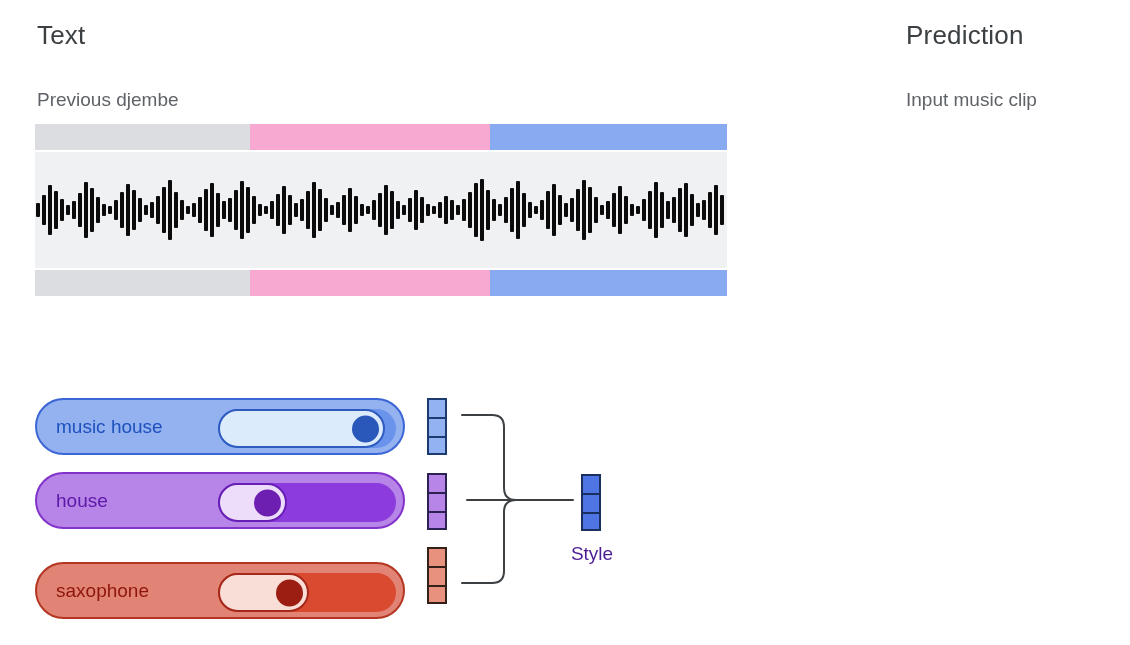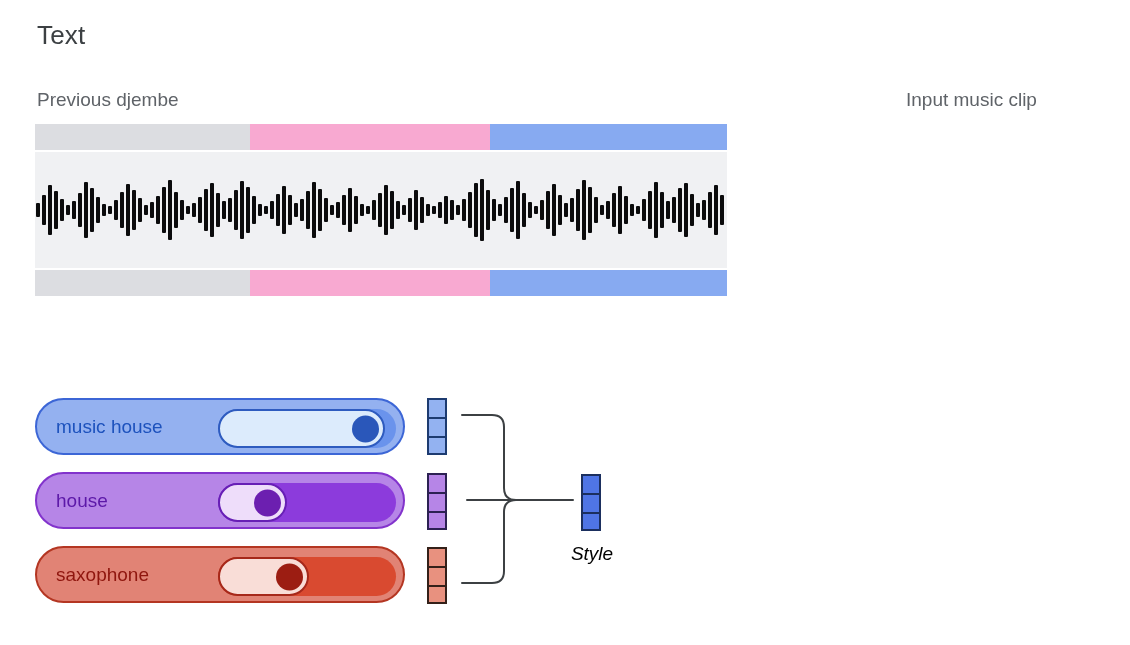--- a/index.html
+++ b/index.html
@@ -33,28 +33,29 @@
   .slider-fill { position:absolute; left:0; top:0; height:39px; border-radius:20px; border:2px solid; }
   .knob { position:absolute; right:4px; top:50%; transform:translateY(-50%);
           width:27px; height:27px; border-radius:50%; cursor:grab; }
 
   .stack { position:absolute; width:20px; height:57px; border:2px solid; }
   .stack-divider { position:absolute; left:0; right:0; height:2px; }
 
   .brace { position:absolute; left:455px; top:400px; }
 
   .style-label { position:absolute; left:522px; top:541px; width:140px; text-align:center;
-                 font-size:19px; color:#000000; line-height:25px;font-style:italic; }
+                 font-size:19px; color:#4c1d95; line-height:25px; }
 </style>
 </head>
 <body>
 
 <div class="canvas">
 
   <div class="heading input-title">Text</div>
+  <div class="heading prediction-title">Prediction</div>
 
   <div class="sublabel prev-music">Previous djembe</div>
   <div class="sublabel next-clip">Input music clip</div>
 
   <div class="band band-top" id="band-top">
       <div class="band-seg" style="width: 215px; background: rgb(220, 221, 225);"></div>
       <div class="band-seg" style="width: 240px; background: rgb(248, 169, 209);"></div>
       <div class="band-seg" style="width: 237px; background: rgb(135, 170, 241);"></div>
     </div>
   <div class="waveform" id="waveform" style="background: rgb(240, 241, 243);">
@@ -193,21 +194,21 @@
       </div>
       <div class="pill" style="top: 472px; background: rgb(182, 133, 231); border-color: rgb(130, 51, 204);">
         <span class="pill-label" style="color: rgb(92, 24, 168);">house</span>
         <div class="slider">
           <div class="slider-vivid" style="background: rgb(140, 59, 220);"></div>
           <div class="slider-fill" style="width: 39%; background: rgb(238, 221, 250); border-color: rgb(103, 31, 181);">
             <div class="knob" style="background: rgb(108, 31, 176);"></div>
           </div>
         </div>
       </div>
-      <div class="pill" style="top: 546px; background: rgb(225, 131, 117); border-color: rgb(180, 54, 34);">
+      <div class="pill" style="top: 562px; background: rgb(225, 131, 117); border-color: rgb(180, 54, 34);">
         <span class="pill-label" style="color: rgb(143, 22, 14);">saxophone</span>
         <div class="slider">
           <div class="slider-vivid" style="background: rgb(217, 74, 48);"></div>
           <div class="slider-fill" style="width: 51%; background: rgb(249, 221, 215); border-color: rgb(166, 40, 26);">
             <div class="knob" style="background: rgb(156, 29, 18);"></div>
           </div>
         </div>
       </div>
     </div>
   <div id="embedding-stacks">

